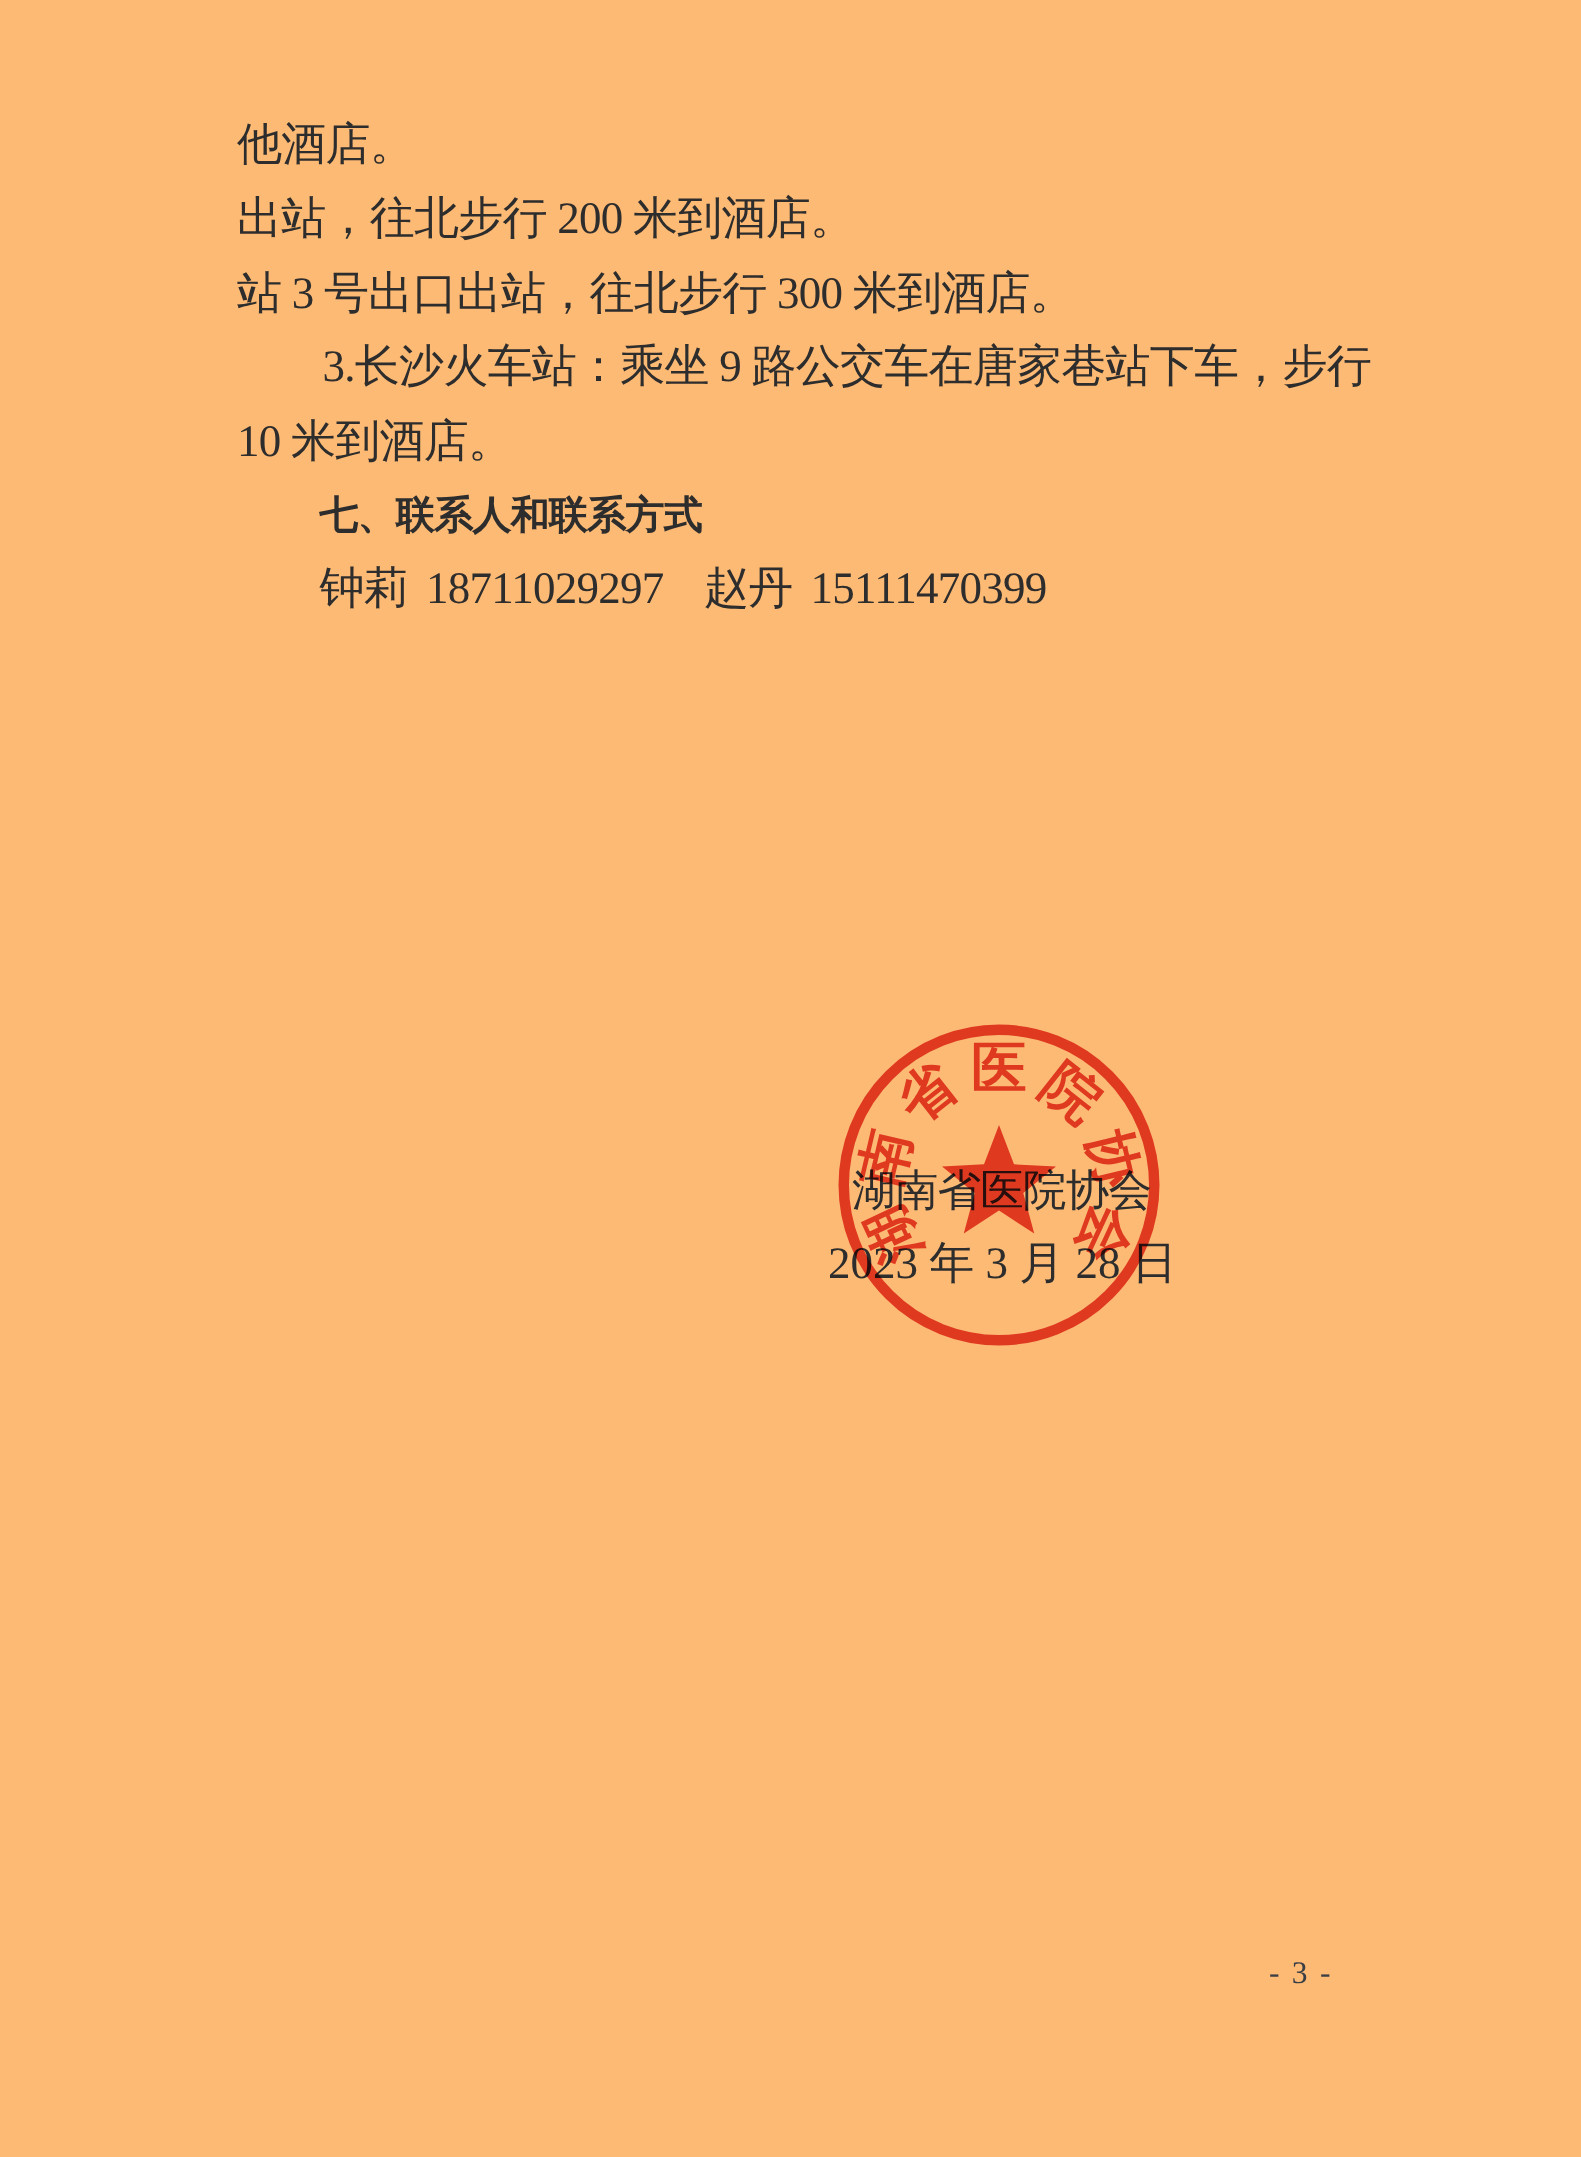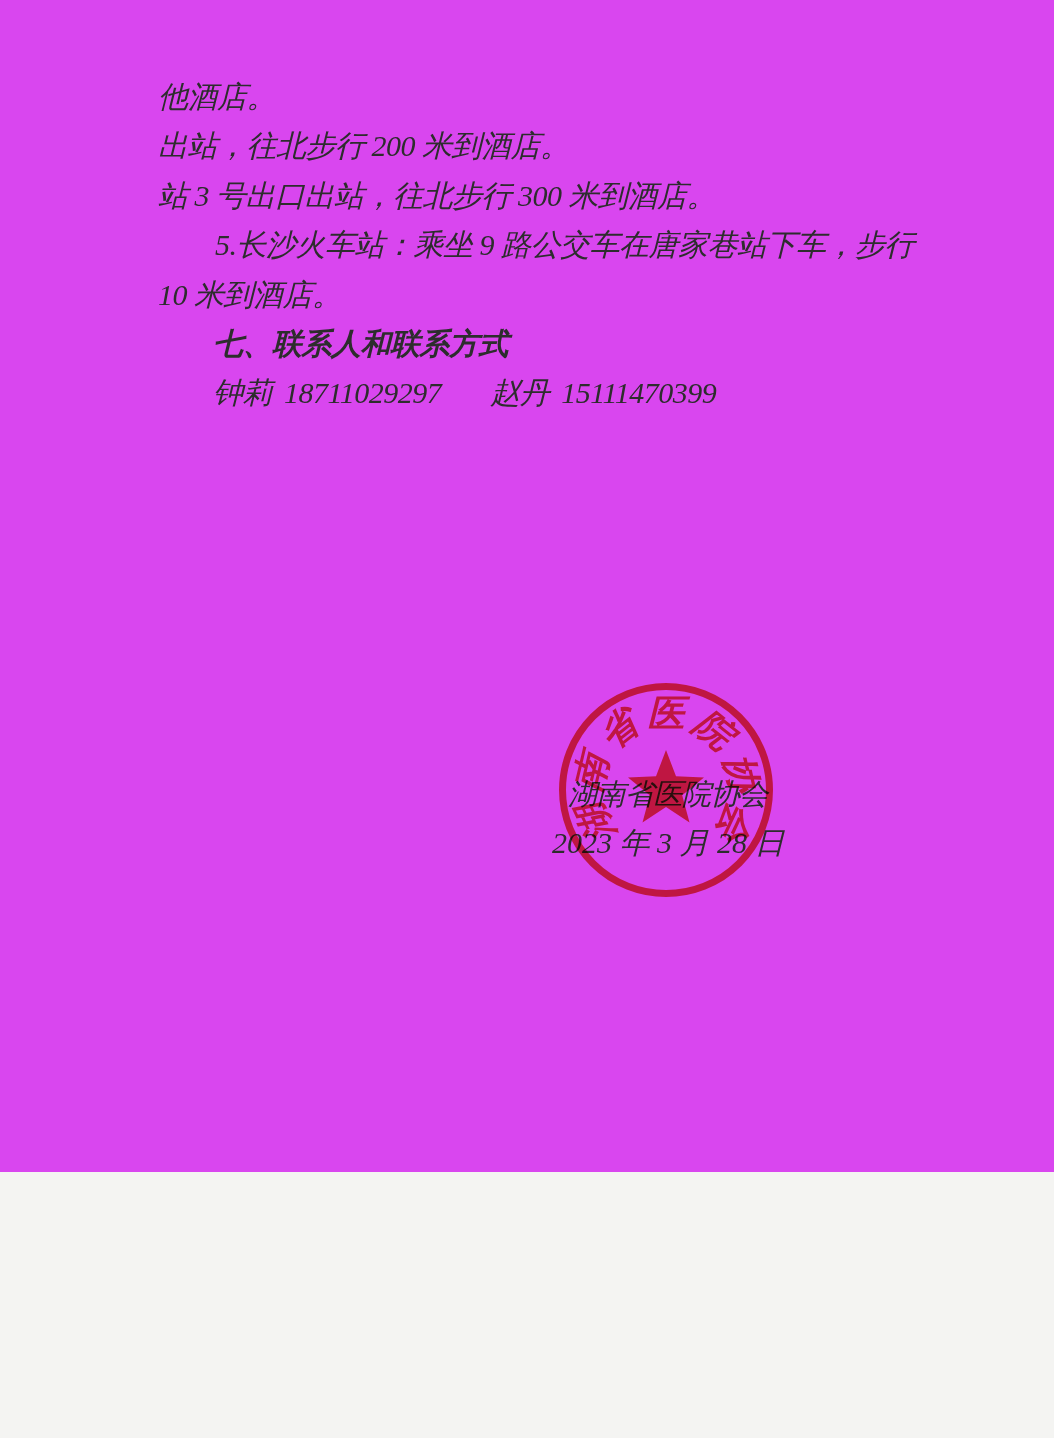--- a/index.html
+++ b/index.html
@@ -3,47 +3,46 @@
 <meta charset="utf-8">
 <style>
   html, body { margin:0; padding:0; }
   body {
     width:1054px; height:1438px;
     background:#f4f4f2;
     font-family:"Liberation Serif","DejaVu Serif",serif;
   }
   .page {
     position:relative;
-    width:1054px; height:1172px;
-    background:#d946ef;
+    width:1054px; height:1438px;
+    background:#fdba74;
     overflow:hidden;
     color:var(--ink,#2d2d2d);
-    font-style:italic;
   }
   .textblock {
     position:absolute; left:158px; top:72px; width:745px;
   }
   .line {
     font-size:30px;
     line-height:49.4px;
     height:49.4px;
     white-space:nowrap;
     letter-spacing:-0.5px;
   }
   .ind-a { padding-left:70px; }   
   .ind-b { padding-left:57px; }   
   .heading {
     padding-left:55px;
     font-family:"Liberation Sans","DejaVu Sans",sans-serif;
     font-weight:700;
-    font-size:30px;
+    font-size:26px;
   }
   .contact-row { padding-left:55px; }
   .contact { display:inline-block; }
-  .contact + .contact { margin-left:42px; }
+  .contact + .contact { margin-left:20px; }
   .contact-phone { margin-left:12px; }
 
   .sig-org {
     position:absolute; left:568px; top:779px;
     font-size:29px; line-height:30px; letter-spacing:-0.5px;
     white-space:nowrap;
   }
   .sig-date {
     position:absolute; left:552px; top:827px;
     font-size:30px; line-height:32px;
@@ -77,21 +76,21 @@
 </style>
 </head>
 <body>
 
 <div class="page">
 
   <div class="textblock">
     <div class="line">他酒店。</div>
     <div class="line">出站，往北步行 200 米到酒店。</div>
     <div class="line">站 3 号出口出站，往北步行 300 米到酒店。</div>
-    <div class="line ind-b">5.长沙火车站：乘坐 9 路公交车在唐家巷站下车，步行</div>
+    <div class="line ind-b">3.长沙火车站：乘坐 9 路公交车在唐家巷站下车，步行</div>
     <div class="line">10 米到酒店。</div>
 
     <div class="line heading">七、联系人和联系方式</div>
 
     <div class="line contact-row">
       <span class="contact">
         <span>钟莉</span><span class="contact-phone">18711029297</span>
       </span>
       <span class="contact">
         <span>赵丹</span><span class="contact-phone">15111470399</span>

